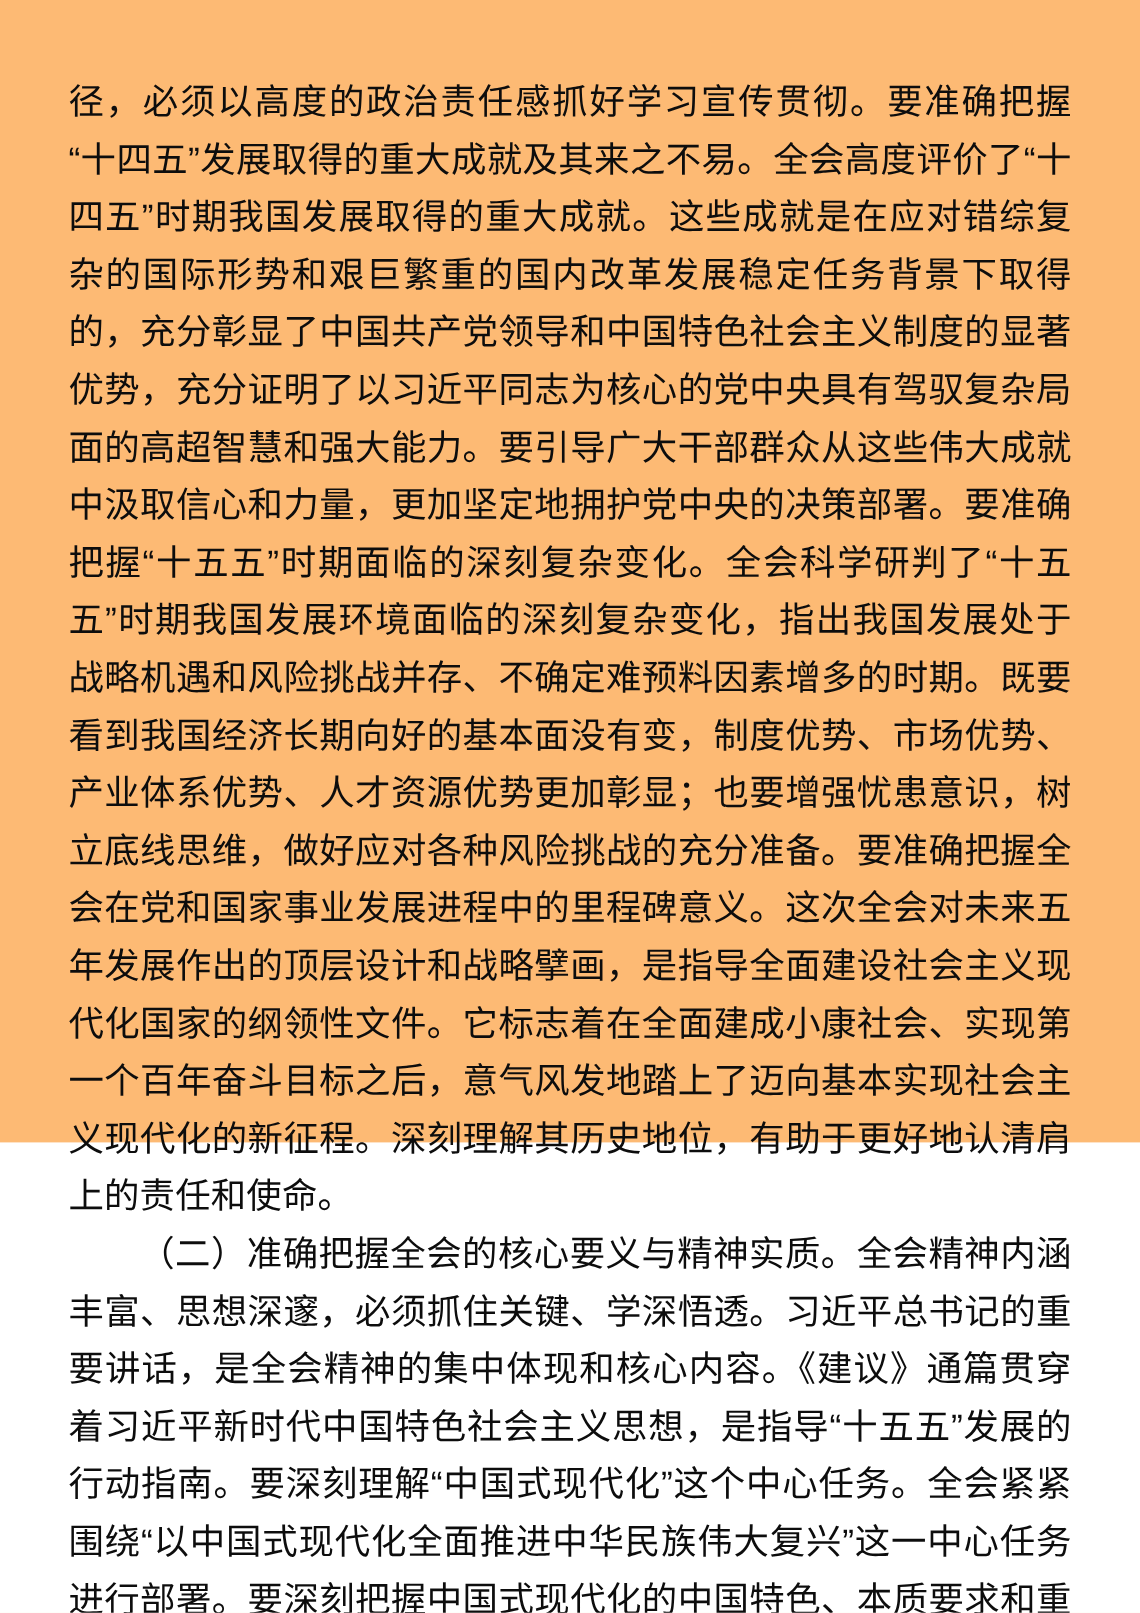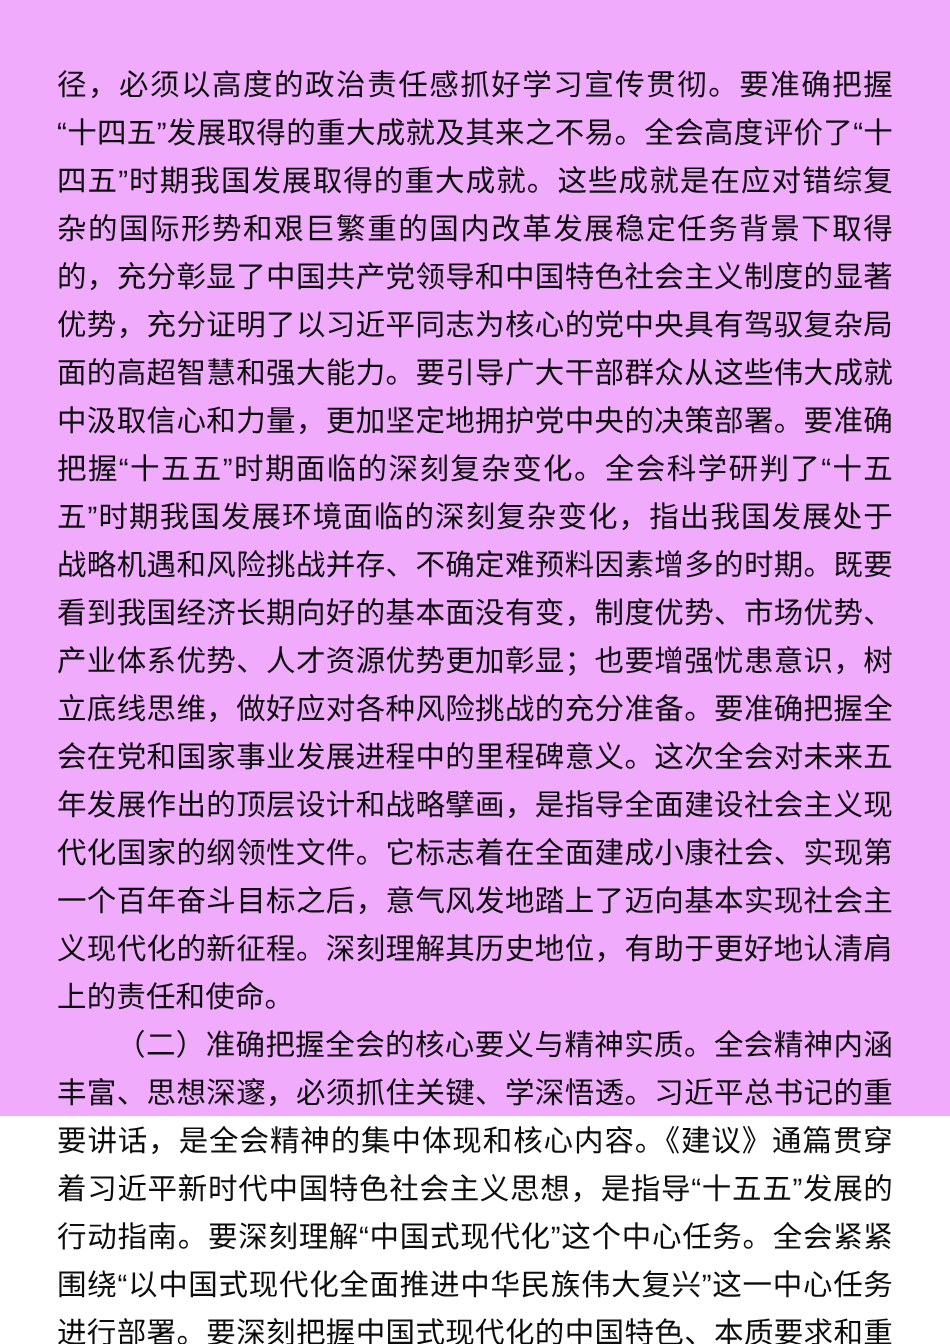--- a/index.html
+++ b/index.html
@@ -11,22 +11,22 @@
   body {
     width: 950px;
     height: 1344px;
     overflow: hidden;
     font-family: "Liberation Sans", "DejaVu Sans", sans-serif;
   }
 
   .page {
     position: relative;
     width: 950px;
-    height: 1116px;
-    background: #f0abfc;
+    height: 952px;
+    background: #fdba74;
     box-sizing: border-box;
   }
 
   .page-body {
     position: absolute;
     left: 57px;
     top: 62px;
     width: 836px;
   }
 

